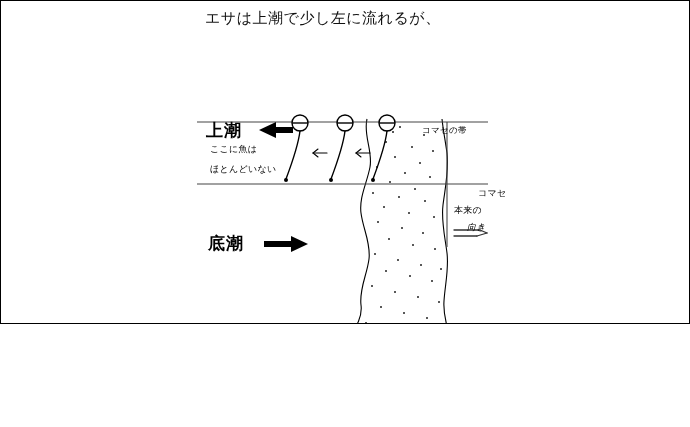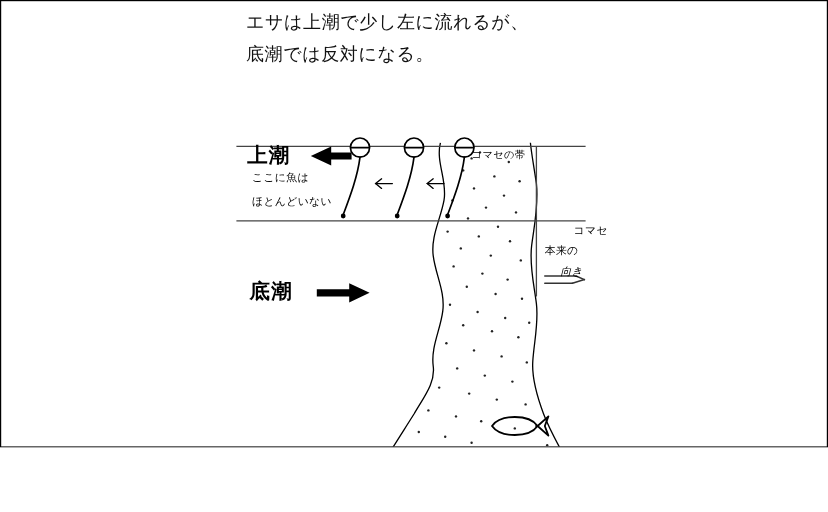--- a/index.html
+++ b/index.html
@@ -6,21 +6,21 @@
     margin: 0;
     padding: 0;
     background: #ffffff;
   }
   body {
     font-family: "DejaVu Sans", "Liberation Sans", sans-serif;
   }
   #frame {
     position: relative;
     width: 690px;
-    height: 373px;
+    height: 324px;
     box-sizing: border-box;
     border: 1px solid #000000;
     background: #ffffff;
     overflow: hidden;
   }
   #diagram-svg {
     position: absolute;
     left: 0;
     top: 0;
     width: 690px;
@@ -59,21 +59,20 @@
     letter-spacing: 0.3px;
     line-height: 1.55;
   }
 </style>
 </head>
 <body>
 
 <div id="frame">
 
   <div class="cap-line" style="left:204px; top:10px;">エサは上潮で少し左に流れるが、</div>
-  <div class="cap-line" style="left:204px; top:37px;">底潮では反対になる。</div>
 
   <svg id="diagram-svg" viewBox="0 0 690 427">
 
     <defs>
       <clipPath id="band-clip">
         <path d="M 366,118
                  C 362,134 372,150 369,166
                  C 366,182 358,196 360,212
                  C 362,228 370,242 368,258
                  C 366,274 358,288 360,304
@@ -259,19 +258,19 @@
 
   </svg>
 
   <div class="diag-label lbl-tide" style="left:205px; top:119px;">上潮</div>
 
   <div class="diag-label lbl-tide" style="left:207px; top:232px;">底潮</div>
 
   <div class="diag-label lbl-small" style="left:209px; top:143px;">ここに魚は</div>
   <div class="diag-label lbl-small" style="left:209px; top:163px;">ほとんどいない</div>
 
-  <div class="diag-label lbl-tiny" style="left:392px; top:124px;">コマセの帯</div>
+  <div class="diag-label lbl-tiny" style="left:392px; top:124px;padding-left:29px;">コマセの帯</div>
 
   <div class="diag-label lbl-side" style="left:453px; top:186px;margin-left:24px;">コマセ</div>
   <div class="diag-label lbl-side" style="left:453px; top:203px;">本来の</div>
   <div class="diag-label lbl-side" style="left:466px; top:220px;font-style:italic;">向き</div>
 
 </div>
 
 </body></html>

